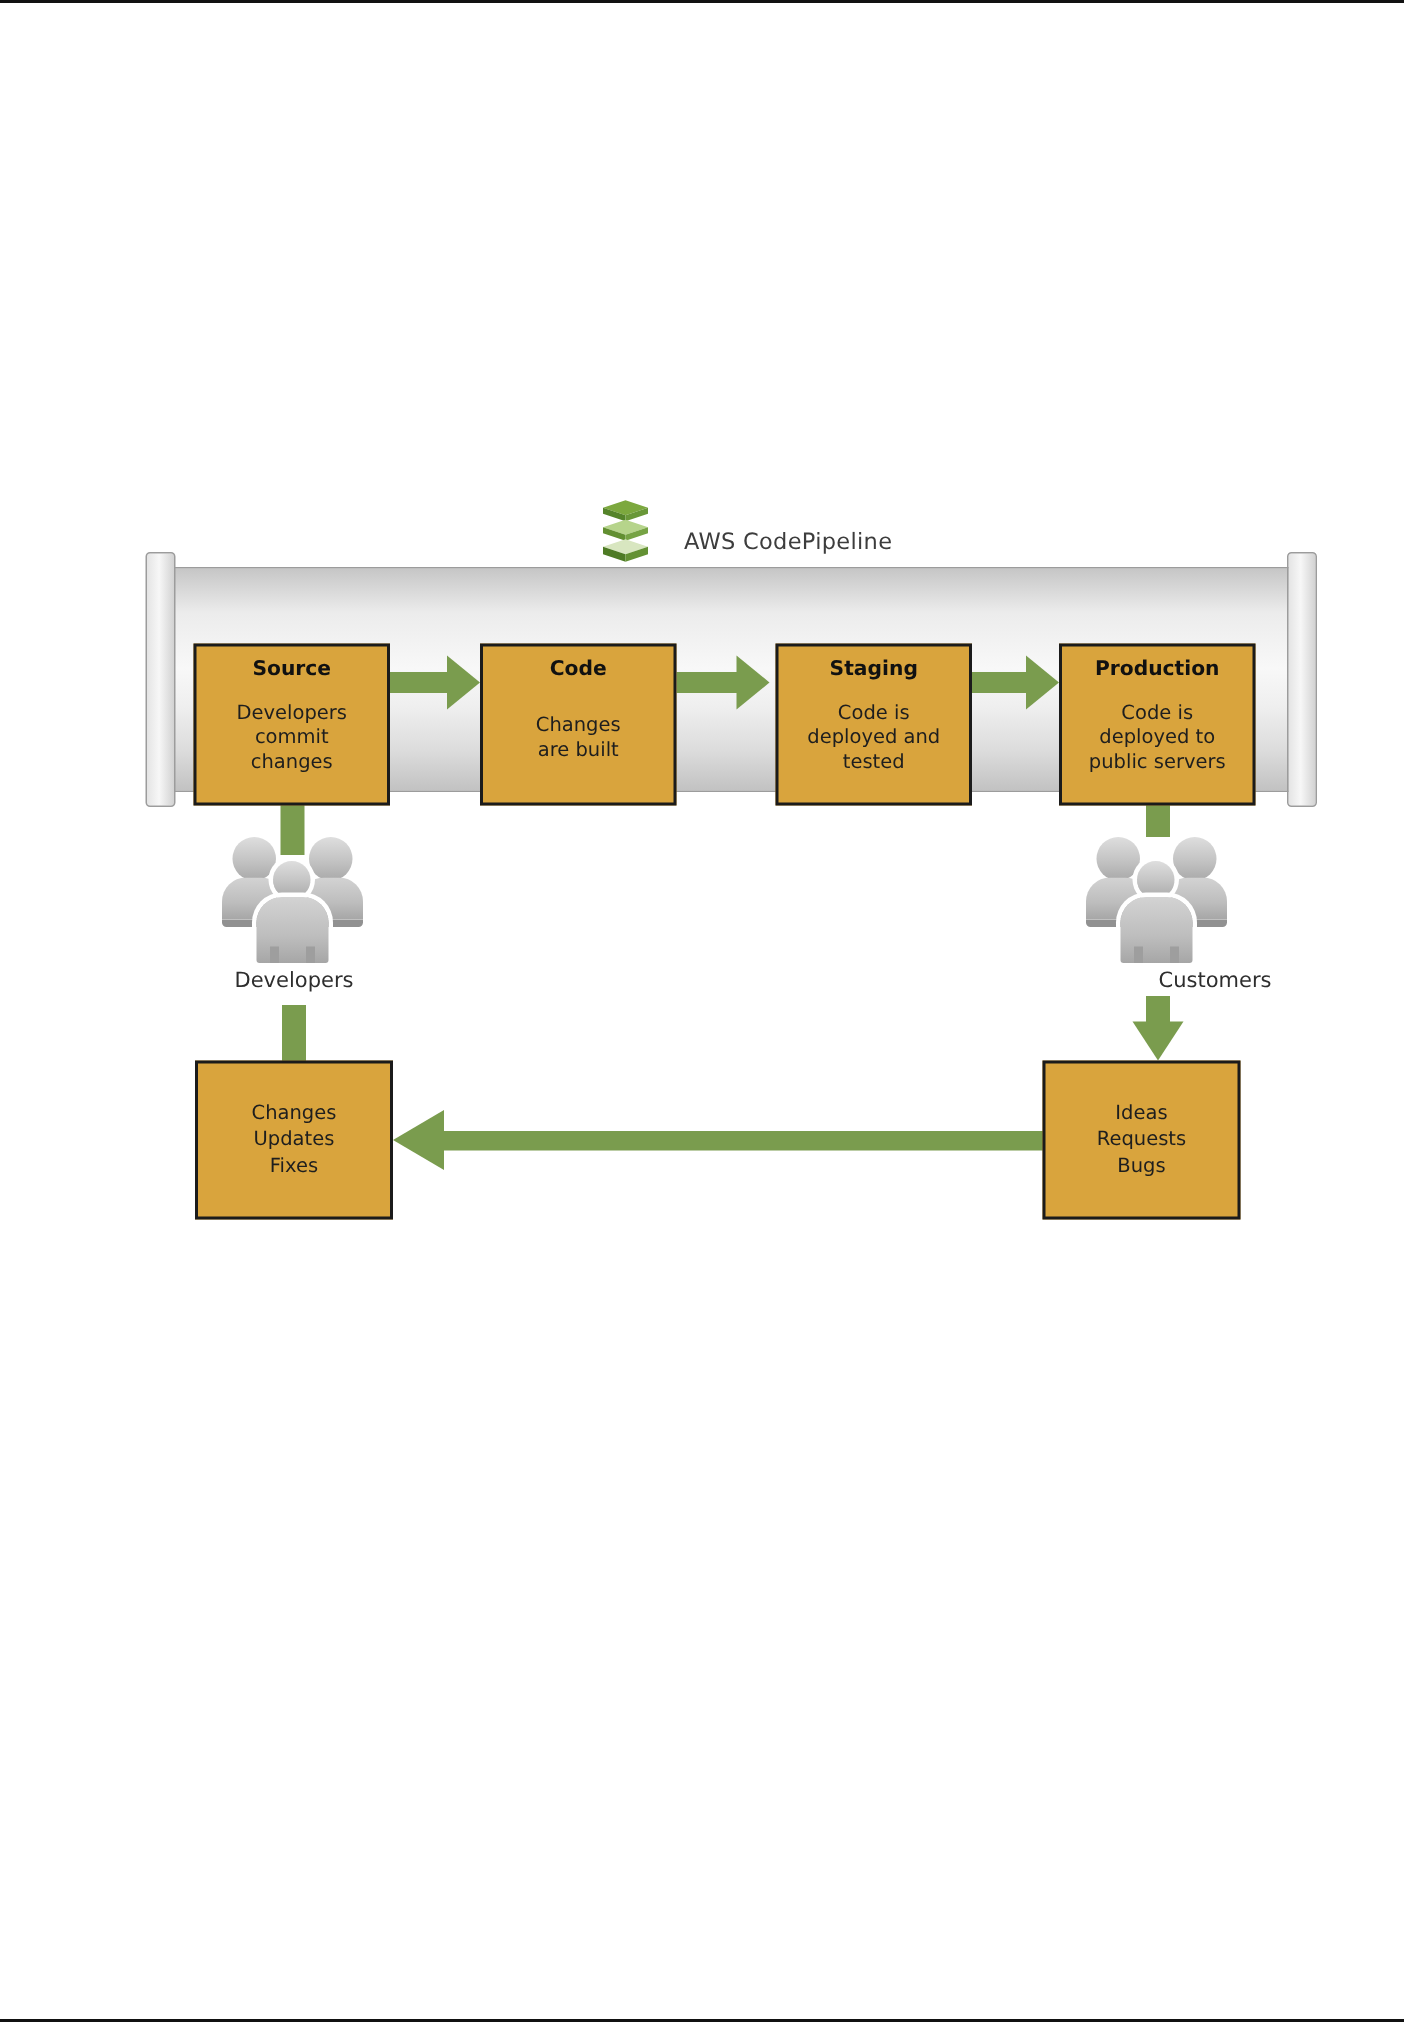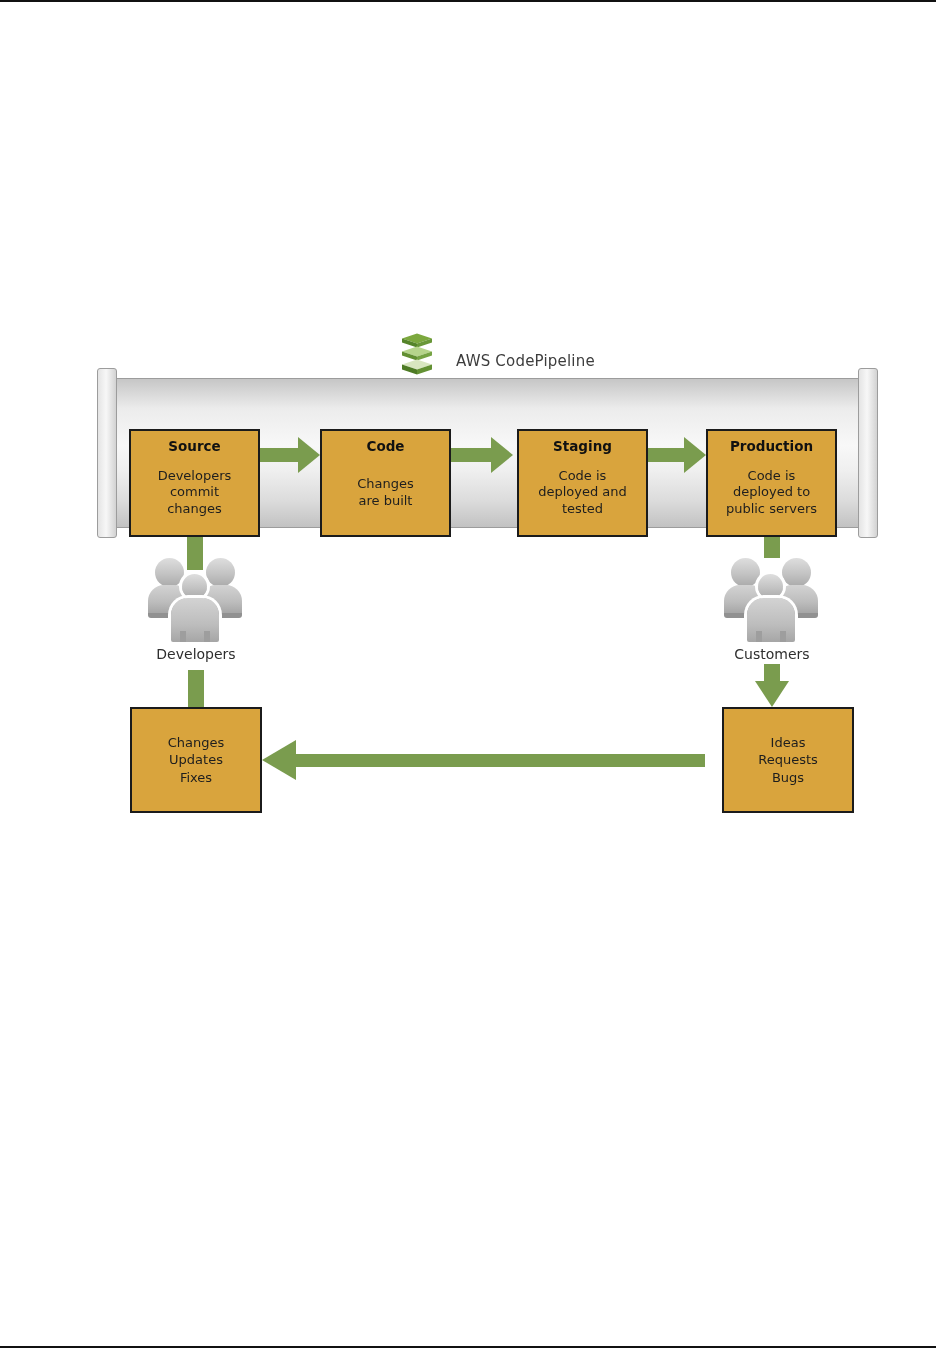--- a/index.html
+++ b/index.html
@@ -182,33 +182,33 @@
       </div>
     <div class="person back br">
         <div class="p-head"></div>
         <div class="p-torso"></div>
       </div>
     <div class="person front">
         <div class="p-head"></div>
         <div class="p-torso"></div>
       </div>
   </div>
-  <div class="actor-label" style="left:706px;width:132px">Customers</div>
+  <div class="actor-label" style="left:744px;width:132px">Customers</div>
 
   <div class="shaft-plain" style="left:188px;top:670px;height:38px"></div>
 
   <div class="arrow-down" style="left:755px;top:664px;height:43px">
     <div class="shaft"></div>
       <div class="head"></div>
   </div>
 
   <div class="fb-box" style="left:130px">Changes
 Updates
 Fixes</div>
-  <div class="fb-box" style="left:722px">Ideas
+  <div class="fb-box" style="left:695px">Ideas
 Requests
 Bugs</div>
 
   <div class="arrow-left" style="left:262px;top:740px;width:443px">
     <div class="head"></div>
       <div class="shaft"></div>
   </div>
 </div>
 
 </body></html>

